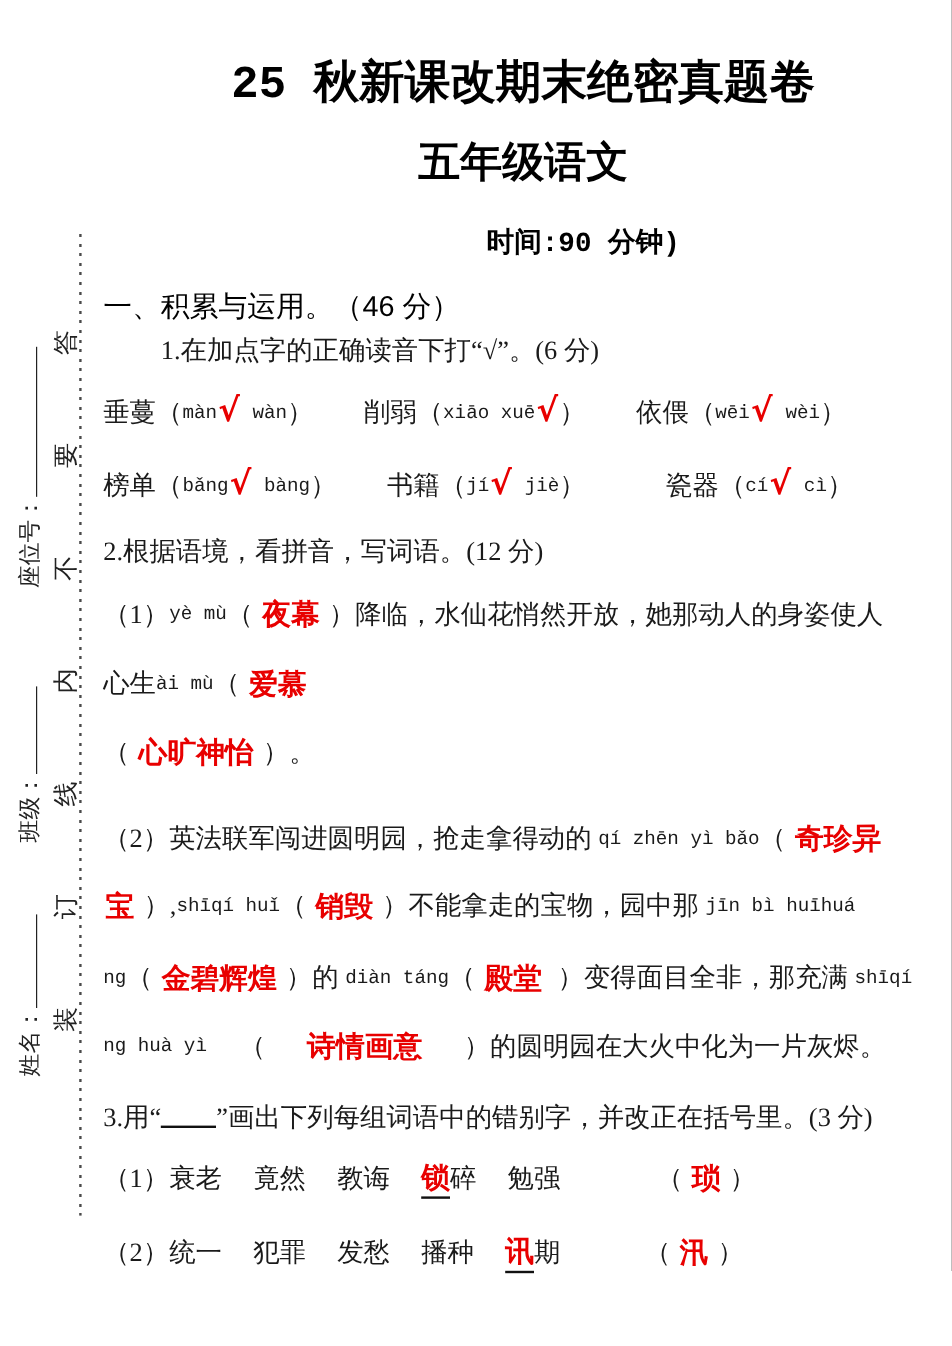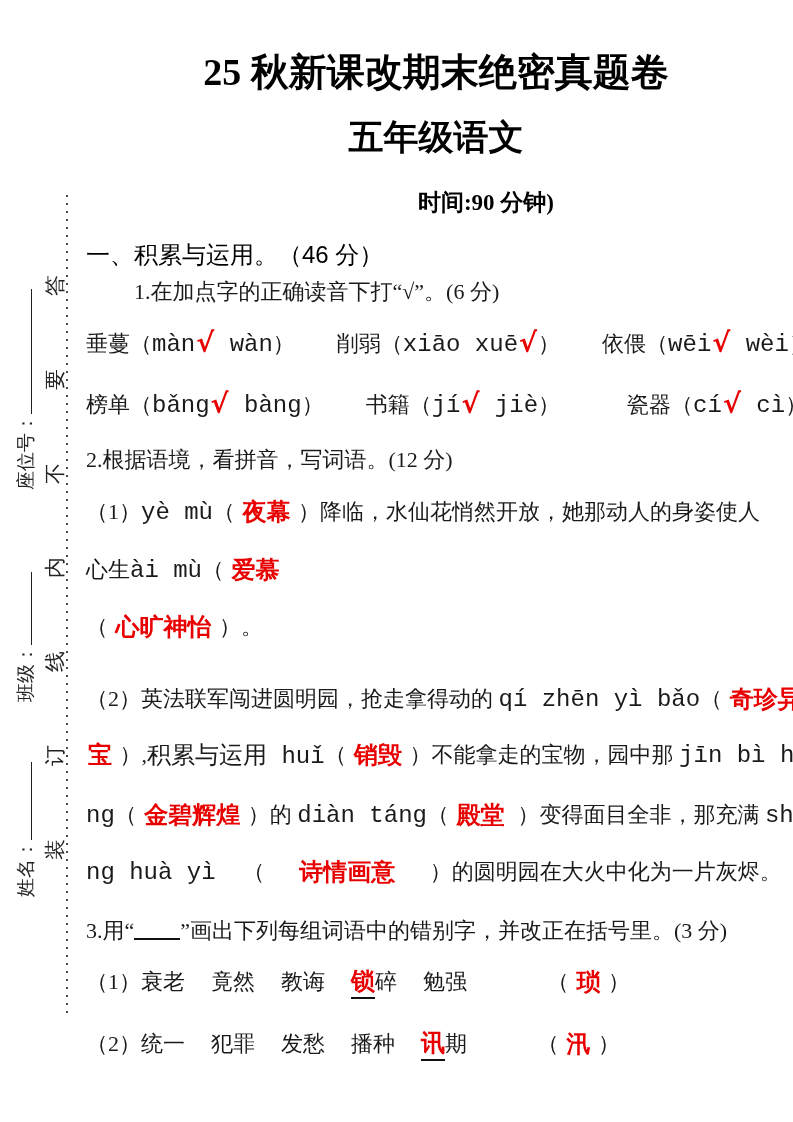--- a/index.html
+++ b/index.html
@@ -28,36 +28,36 @@
     transform:rotate(-90deg);transform-origin:0 0;
     white-space:nowrap;font-size:19px;line-height:26px;color:#222;
   }
   .vblank{display:inline-block;height:1px;border-bottom:1.6px solid #222;vertical-align:baseline;}
   .blank-seat{width:125px;}
   .blank-class{width:73px;}
   .blank-name{width:78px;}
   
   .title1,.title2,.infoline{
     position:absolute;left:86px;width:700px;text-align:center;
-    font-family:Liberation Serif, serif;font-weight:bold;color:#000;
+    font-family:Liberation Mono, monospace;font-weight:bold;color:#000;
   }
   .title1{top:50px;font-size:38px;line-height:44px;}
   .title2{top:116px;font-size:35px;line-height:44px;}
   .infoline{top:188px;font-size:23px;line-height:30px;display:flex;justify-content:center;align-items:center;}
   .infogap{display:inline-block;width:100px;}
   
   #body-lines{position:absolute;left:86px;top:0;width:702px;}
   .bline{
     position:absolute;left:0;height:58px;width:702px;
     display:flex;align-items:center;
     white-space:pre;font-size:22px;
   }
   .sg-cn{font-family:"Liberation Serif","DejaVu Serif",serif;color:#1a1a1a;}
   .sg-hdr{font-family:"Liberation Sans","DejaVu Sans",sans-serif;font-weight:normal;font-size:24px;color:#000;}
-  .sg-py{font-family:"Liberation Mono","DejaVu Sans Mono",monospace;font-size:24px;color:#1a1a1a;}
+  .sg-py{font-family:"Liberation Mono","DejaVu Sans Mono",monospace;font-size:16px;color:#1a1a1a;}
   .sg-red{font-family:"Liberation Sans","DejaVu Sans",sans-serif;font-weight:bold;font-size:24px;color:var(--red,#e80000);margin:0 2px;}
   .sg-redul{font-family:"Liberation Sans","DejaVu Sans",sans-serif;font-weight:bold;font-size:24px;color:var(--red,#e80000);border-bottom:2.5px solid #111;}
   .sg-chk{font-family:"DejaVu Sans","Liberation Sans",sans-serif;font-weight:bold;font-size:27px;color:var(--red,#e80000);position:relative;top:-2px;margin:0 1px;}
   .sg-blank{display:inline-block;width:46px;height:16px;border-bottom:2px solid #111;flex-shrink:0;}
   .sg-g26{display:inline-block;width:26px;flex-shrink:0;}
   .sg-g42{display:inline-block;width:42px;flex-shrink:0;}
   .sg-g67{display:inline-block;width:67px;flex-shrink:0;}
   .sg-g70{display:inline-block;width:70px;flex-shrink:0;}
   .sg-g80{display:inline-block;width:80px;flex-shrink:0;}
 </style>
@@ -89,21 +89,21 @@
   <div id="body-lines">
       <div class="bline" style="top: 226px;"><span class="sg-hdr">一、积累与运用。（46 分）</span></div>
       <div class="bline" style="top: 263px; margin-left: 48px;"><span class="sg-cn">1.在加点字的正确读音下打“√”。(6 分)</span></div>
       <div class="bline" style="top: 315px;"><span class="sg-cn">垂蔓（</span><span class="sg-py">màn</span><span class="sg-chk">√</span><span class="sg-py"> wàn</span><span class="sg-cn">）</span><span class="sg-g42"></span><span class="sg-cn">削弱（</span><span class="sg-py">xiāo xuē</span><span class="sg-chk">√</span><span class="sg-cn">）</span><span class="sg-g42"></span><span class="sg-cn">依偎（</span><span class="sg-py">wēi</span><span class="sg-chk">√</span><span class="sg-py"> wèi</span><span class="sg-cn">）</span></div>
       <div class="bline" style="top: 376px;"><span class="sg-cn">榜单（</span><span class="sg-py">bǎng</span><span class="sg-chk">√</span><span class="sg-py"> bàng</span><span class="sg-cn">）</span><span class="sg-g42"></span><span class="sg-cn">书籍（</span><span class="sg-py">jí</span><span class="sg-chk">√</span><span class="sg-py"> jiè</span><span class="sg-cn">）</span><span class="sg-g67"></span><span class="sg-cn">瓷器（</span><span class="sg-py">cí</span><span class="sg-chk">√</span><span class="sg-py"> cì</span><span class="sg-cn">）</span></div>
       <div class="bline" style="top: 431px;"><span class="sg-cn">2.根据语境，看拼音，写词语。(12 分)</span></div>
       <div class="bline" style="top: 483px;"><span class="sg-cn">（1）</span><span class="sg-py">yè mù</span><span class="sg-cn">（ </span><span class="sg-red">夜幕</span><span class="sg-cn"> ）降临，水仙花悄然开放，她那动人的身姿使人</span></div>
       <div class="bline" style="top: 541px;"><span class="sg-cn">心生</span><span class="sg-py">ài mù</span><span class="sg-cn">（ </span><span class="sg-red">爱慕</span></div>
       <div class="bline" style="top: 598px;"><span class="sg-cn">（ </span><span class="sg-red">心旷神怡</span><span class="sg-cn"> ）。</span></div>
       <div class="bline" style="top: 670px;"><span class="sg-cn">（2）英法联军闯进圆明园，抢走拿得动的 </span><span class="sg-py">qí zhēn yì bǎo</span><span class="sg-cn">（ </span><span class="sg-red">奇珍异</span></div>
-      <div class="bline" style="top: 726px;"><span class="sg-red">宝</span><span class="sg-cn"> ）,</span><span class="sg-py">积累与运用 huǐ</span><span class="sg-cn">（ </span><span class="sg-red">销毁</span><span class="sg-cn"> ）不能拿走的宝物，园中那 </span><span class="sg-py">jīn bì huīhuá</span></div>
+      <div class="bline" style="top: 726px;"><span class="sg-red">宝</span><span class="sg-cn"> ）,</span><span class="sg-py">shīqí huǐ</span><span class="sg-cn">（ </span><span class="sg-red">销毁</span><span class="sg-cn"> ）不能拿走的宝物，园中那 </span><span class="sg-py">jīn bì huīhuá</span></div>
       <div class="bline" style="top: 786px;"><span class="sg-py">ng</span><span class="sg-cn">（ </span><span class="sg-red">金碧辉煌</span><span class="sg-cn"> ）的 </span><span class="sg-py">diàn táng</span><span class="sg-cn">（ </span><span class="sg-red">殿堂</span><span class="sg-cn">  ）变得面目全非，那充满 </span><span class="sg-py">shīqí</span></div>
       <div class="bline" style="top: 843px; gap: 27px;"><span class="sg-py">ng huà yì</span><span class="sg-cn">（ </span><span class="sg-red">诗情画意</span><span class="sg-cn"> ）的圆明园在大火中化为一片灰烬。</span></div>
       <div class="bline" style="top: 902px;"><span class="sg-cn">3.用“</span><span class="sg-blank"></span><span class="sg-cn">”画出下列每组词语中的错别字，并改正在括号里。(3 分)</span></div>
       <div class="bline" style="top: 953px;"><span class="sg-cn">（1）衰老</span><span class="sg-g26"></span><span class="sg-cn">竟然</span><span class="sg-g26"></span><span class="sg-cn">教诲</span><span class="sg-g26"></span><span class="sg-redul">锁</span><span class="sg-cn">碎</span><span class="sg-g26"></span><span class="sg-cn">勉强</span><span class="sg-g80"></span><span class="sg-cn">（ </span><span class="sg-red">琐</span><span class="sg-cn"> ）</span></div>
       <div class="bline" style="top: 1015px;"><span class="sg-cn">（2）统一</span><span class="sg-g26"></span><span class="sg-cn">犯罪</span><span class="sg-g26"></span><span class="sg-cn">发愁</span><span class="sg-g26"></span><span class="sg-cn">播种</span><span class="sg-g26"></span><span class="sg-redul">讯</span><span class="sg-cn">期</span><span class="sg-g70"></span><span class="sg-cn">（ </span><span class="sg-red">汛</span><span class="sg-cn"> ）</span></div>
     </div>
 
 </div>
 
 </body></html>

